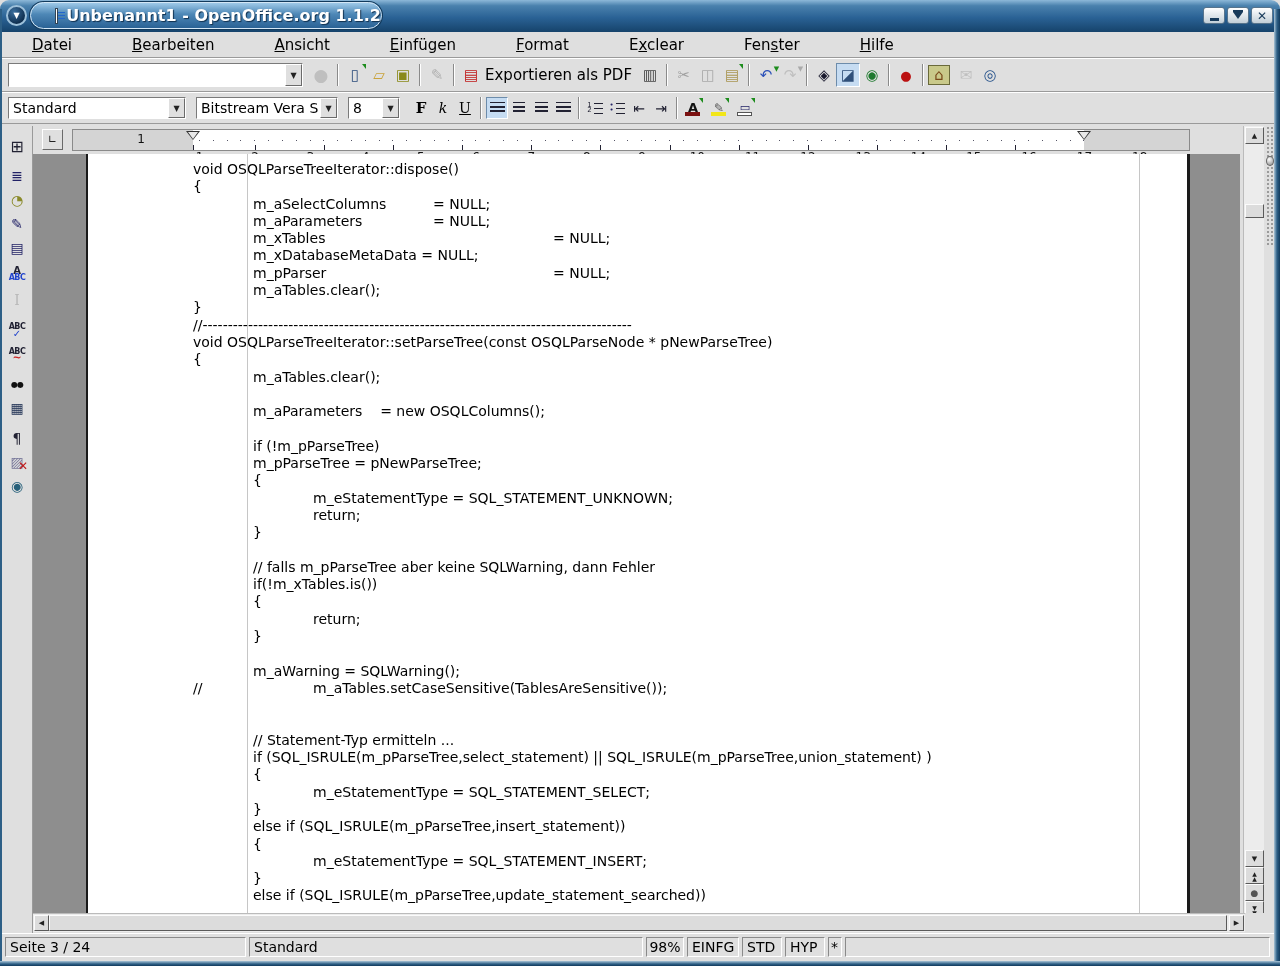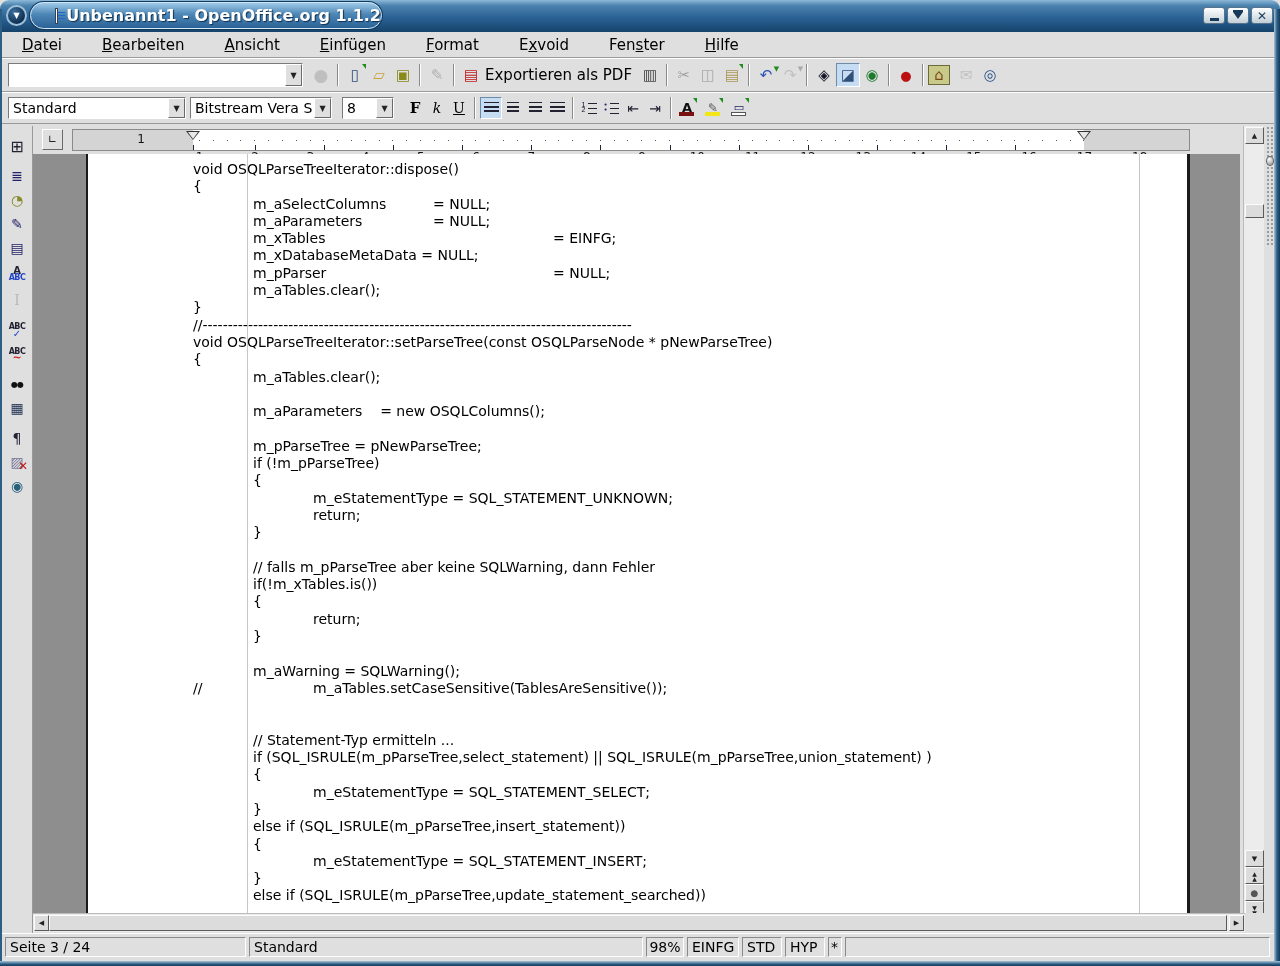--- a/index.html
+++ b/index.html
@@ -28,21 +28,21 @@
     display:flex; align-items:center; justify-content:center; color:#173a5a; font-weight:bold; }
   .tb-min { left:1203px; } .tb-max { left:1227px; } .tb-close { left:1251px; }
   .glyph-min { width:9px; height:3px; background:#173a5a; margin-top:7px; }
   .glyph-max { width:0; height:0; border:5px solid transparent; border-top:7px solid #173a5a; margin-top:5px; position:relative; }
   .glyph-max::before { content:""; position:absolute; left:-5px; top:-9px; width:10px; height:2px; background:#173a5a; }
   .tb-close span { font-size:12px; line-height:12px; }
 
   
   .menubar { position:absolute; left:2px; top:32px; width:1276px; height:26px; background:#dfdfdf;
     border-bottom:1px solid #9a9a9a; display:flex; align-items:center; font-size:15px; color:#000; }
-  .menu-item { padding:2px 20px; white-space:nowrap;text-align:right; }
+  .menu-item { padding:2px 30px; white-space:nowrap;text-align:right; }
   .menu-item u { text-decoration:underline; }
 
   
   .funcbar { position:absolute; left:2px; top:58px; width:1276px; height:34px; background:#dfdfdf;
     border-top:1px solid #fff; border-bottom:1px solid #9a9a9a; display:flex; align-items:center; }
   .fmtbar { position:absolute; left:2px; top:92px; width:1276px; height:32px; background:#dfdfdf;
     border-top:1px solid #fff; border-bottom:1px solid #9a9a9a; display:flex; align-items:center; }
   .vsep { width:2px; height:22px; border-left:1px solid #8a8a8a; border-right:1px solid #fff; margin:0 4px; }
   .ti { width:24px; height:24px; display:flex; align-items:center; justify-content:center;
     font-size:15px; position:relative; flex:none; }
@@ -191,21 +191,21 @@
         <span>✕</span>
       </div>
   </div>
 
   <div class="menubar">
     <span class="menu-item"><span></span><u>D</u><span>atei</span></span>
     <span class="menu-item"><span></span><u>B</u><span>earbeiten</span></span>
     <span class="menu-item"><span></span><u>A</u><span>nsicht</span></span>
     <span class="menu-item"><span></span><u>E</u><span>infügen</span></span>
     <span class="menu-item"><span></span><u>F</u><span>ormat</span></span>
-    <span class="menu-item"><span>E</span><u>x</u><span>void</span></span>
+    <span class="menu-item"><span>E</span><u>x</u><span>clear</span></span>
     <span class="menu-item"><span>Fen</span><u>s</u><span>ter</span></span>
     <span class="menu-item"><span></span><u>H</u><span>ilfe</span></span>
   </div>
 
   <div class="funcbar">
     <div class="combo" style="width:295px; margin-left:6px;">
       <span class="val"></span>
       <span class="drop">▼</span>
     </div>
     <span class="ti c-stop dis" style="margin-left:6px;">
@@ -276,21 +276,21 @@
     <span class="ti c-zoom">
         <span>◎</span>
       </span>
   </div>
 
   <div class="fmtbar">
     <div class="combo" style="width:178px; height:22px; margin-left:6px;">
       <span class="val">Standard</span>
       <span class="drop">▼</span>
     </div>
-    <div class="combo" style="width:142px; height:22px; margin-left:4px;">
+    <div class="combo" style="width:142px; height:22px; margin-left:10px;">
       <span class="val">Bitstream Vera S</span>
       <span class="drop">▼</span>
     </div>
     <div class="combo" style="width:52px; height:22px; margin-left:10px;">
       <span class="val">8</span>
       <span class="drop">▼</span>
     </div>
     <span class="ti sm" style="margin-left:10px;">
         <span class="fmt-bold">F</span>
       </span>
@@ -420,34 +420,34 @@
   <div class="docview">
     <div class="page">
       <div class="tborder tb-l"></div>
       <div class="tborder tb-r"></div>
     </div>
     <div class="codeblock">
         <div class="code-line">void OSQLParseTreeIterator::dispose()</div>
         <div class="code-line">{</div>
         <div class="code-line">	m_aSelectColumns	= NULL;</div>
         <div class="code-line">	m_aParameters		= NULL;</div>
-        <div class="code-line">	m_xTables				= EINFG;</div>
+        <div class="code-line">	m_xTables				= NULL;</div>
         <div class="code-line">	m_xDatabaseMetaData = NULL;</div>
         <div class="code-line">	m_pParser				= NULL;</div>
         <div class="code-line">	m_aTables.clear();</div>
         <div class="code-line">}</div>
         <div class="code-line">//-------------------------------------------------------------------------------------</div>
         <div class="code-line">void OSQLParseTreeIterator::setParseTree(const OSQLParseNode * pNewParseTree)</div>
         <div class="code-line">{</div>
         <div class="code-line">	m_aTables.clear();</div>
         <div class="code-line"></div>
         <div class="code-line">	m_aParameters    = new OSQLColumns();</div>
         <div class="code-line"></div>
+        <div class="code-line">	if (!m_pParseTree)</div>
         <div class="code-line">	m_pParseTree = pNewParseTree;</div>
-        <div class="code-line">	if (!m_pParseTree)</div>
         <div class="code-line">	{</div>
         <div class="code-line">		m_eStatementType = SQL_STATEMENT_UNKNOWN;</div>
         <div class="code-line">		return;</div>
         <div class="code-line">	}</div>
         <div class="code-line"></div>
         <div class="code-line">	// falls m_pParseTree aber keine SQLWarning, dann Fehler</div>
         <div class="code-line">	if(!m_xTables.is())</div>
         <div class="code-line">	{</div>
         <div class="code-line">		return;</div>
         <div class="code-line">	}</div>

